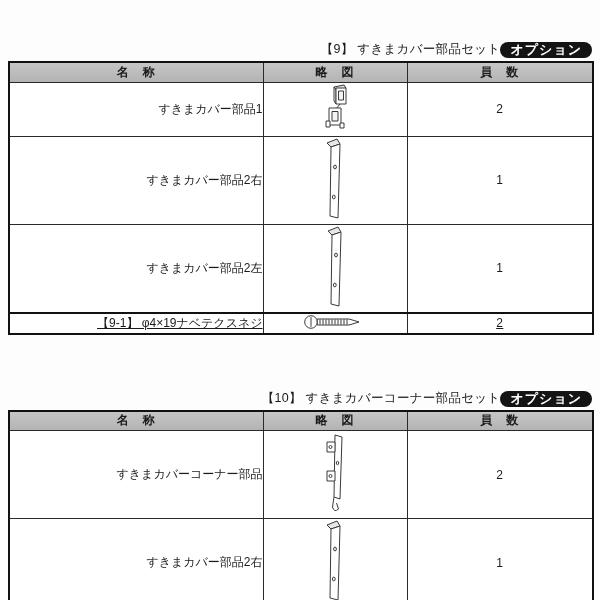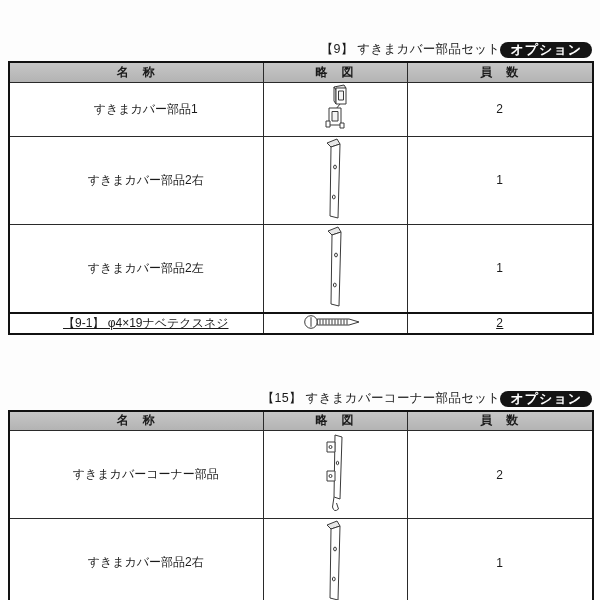--- a/index.html
+++ b/index.html
@@ -51,21 +51,21 @@
   table.parts th {
     background: linear-gradient(#c6c6c6, #b3b3b3);
     height: 20px;
     font-weight: bold;
     letter-spacing: 1px;
   }
   col.c-name  { width: 254px; }
   col.c-diag  { width: 144px; }
   col.c-qty   { width: 186px; }
 
-  td.cell-name { padding-left: 19px; text-align: center; }
+  td.cell-name { padding-left: 19px; text-align: right; }
   td.cell-diag { text-align: center; }
   td.cell-qty  { text-align: center; letter-spacing: 0.5px; }
 
   tr.r0 { height: 52px; }
   tr.r1 { height: 47px; }
   tr.r2 { height: 45px; }
   tr.r3 { height: 21px; }
   tr.r4 { height: 21px; }
   tr.r3 td { border-top: 2px solid #111; text-decoration: underline; }
 
@@ -158,21 +158,21 @@
      </svg>
               </span></td>
             <td class="cell-qty">2</td>
           </tr>
         </tbody>
     </table>
   </section>
 
   <section class="section section-2">
     <div class="section-head">
-      <span class="section-title">【15】 すきまカバーコーナー部品セット</span>
+      <span class="section-title">【10】 すきまカバーコーナー部品セット</span>
       <span class="option-badge">オプション</span>
     </div>
     <table class="parts">
       <colgroup>
           <col class="c-name">
           <col class="c-diag">
           <col class="c-qty">
         </colgroup>
       <thead>
         <tr>

